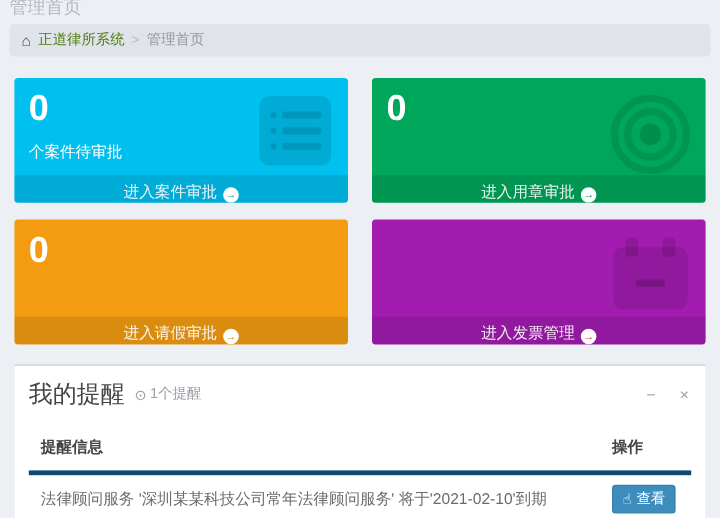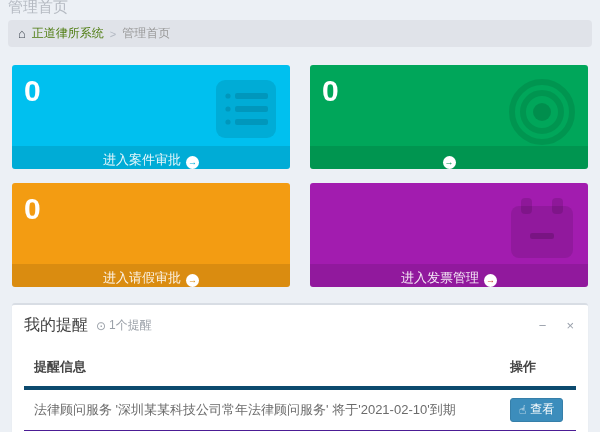--- a/index.html
+++ b/index.html
@@ -107,21 +107,21 @@
     background: #fff;
     border-radius: 3px;
     border-top: 2px solid #d8dde4;
     box-shadow: 0 1px 1px rgba(0,0,0,0.08);
   }
   .box-header {
     display: flex;
     align-items: center;
     padding: 10px 12px 8px;
   }
-  .box-title { font-size: 16px; color: #444; font-weight: normal; }
+  .box-title { font-size: 20px; color: #444; font-weight: normal; }
   .box-badge {
     margin-left: 8px;
     font-size: 12px;
     color: #9aa0a8;
     display: inline-flex;
     align-items: center;
     gap: 3px;
   }
   .box-badge .dot-ic { font-size: 12px; line-height: 1; }
   .box-tools { margin-left: auto; display: flex; gap: 16px; }
@@ -176,20 +176,21 @@
     <span class="sep">&gt;</span>
     <span class="current">管理首页</span>
   </div>
 </div>
 
 <div class="tiles">
 
   <div class="small-box tile-aqua">
     <div class="inner">
       <div class="count">0</div>
+      <div class="tile-label">个案件待审批</div>
     </div>
     <span class="big-icon">
       <svg width="64" height="62" viewBox="0 0 64 62">
         <rect x="2" y="2" width="60" height="58" rx="9" fill="rgba(0,0,0,0.10)"></rect>
         <circle cx="14" cy="18" r="2.6" fill="rgba(0,0,0,0.12)"></circle>
         <rect x="21" y="15" width="33" height="6" rx="2" fill="rgba(0,0,0,0.12)"></rect>
         <circle cx="14" cy="31" r="2.6" fill="rgba(0,0,0,0.12)"></circle>
         <rect x="21" y="28" width="33" height="6" rx="2" fill="rgba(0,0,0,0.12)"></rect>
         <circle cx="14" cy="44" r="2.6" fill="rgba(0,0,0,0.12)"></circle>
         <rect x="21" y="41" width="33" height="6" rx="2" fill="rgba(0,0,0,0.12)"></rect>
@@ -206,20 +207,21 @@
       <div class="count">0</div>
     </div>
     <span class="big-icon">
       <svg width="68" height="68" viewBox="0 0 68 68">
         <circle cx="34" cy="34" r="30" fill="none" stroke="rgba(0,0,0,0.10)" stroke-width="6"></circle>
         <circle cx="34" cy="34" r="19" fill="none" stroke="rgba(0,0,0,0.10)" stroke-width="6"></circle>
         <circle cx="34" cy="34" r="9" fill="rgba(0,0,0,0.14)"></circle>
       </svg>
     </span>
     <a class="small-box-footer">
+      <span>进入用章审批</span>
       <span class="arrow-circle">→</span>
     </a>
   </div>
 
   <div class="small-box tile-yellow">
     <div class="inner">
       <div class="count">0</div>
     </div>
     <a class="small-box-footer">
       <span>进入请假审批</span>

